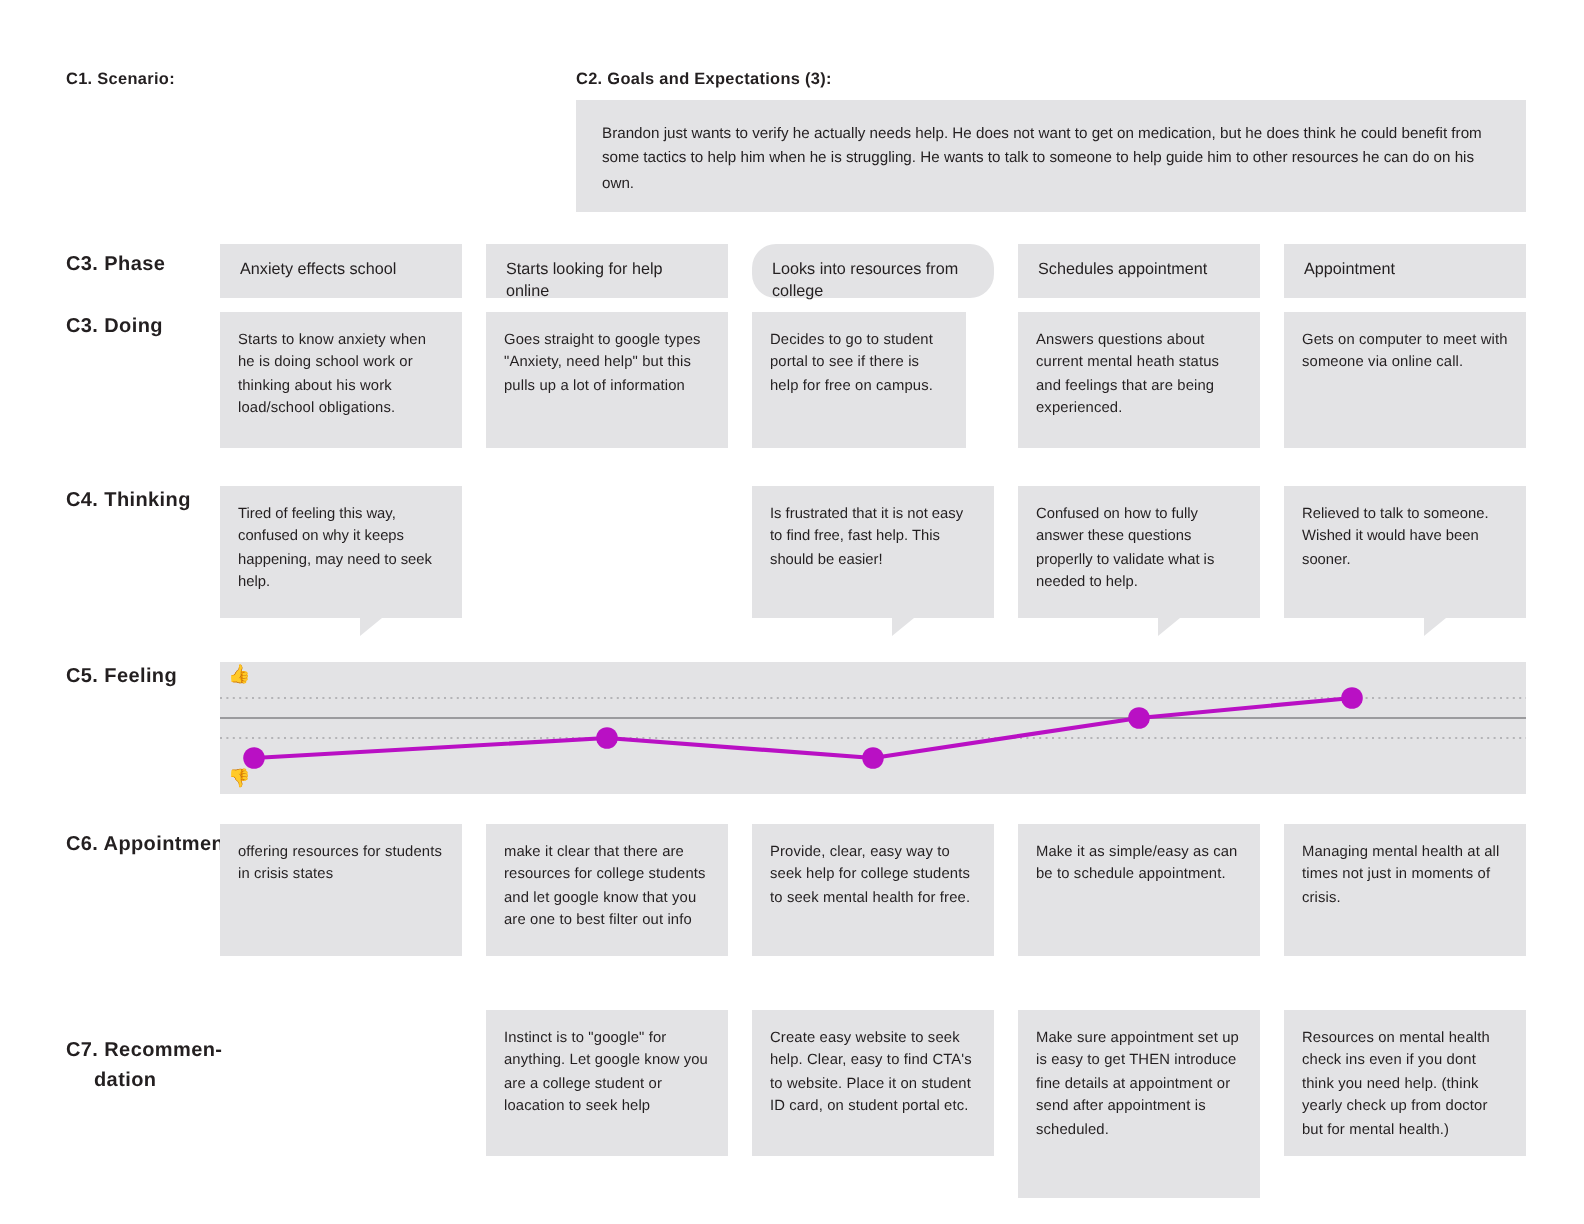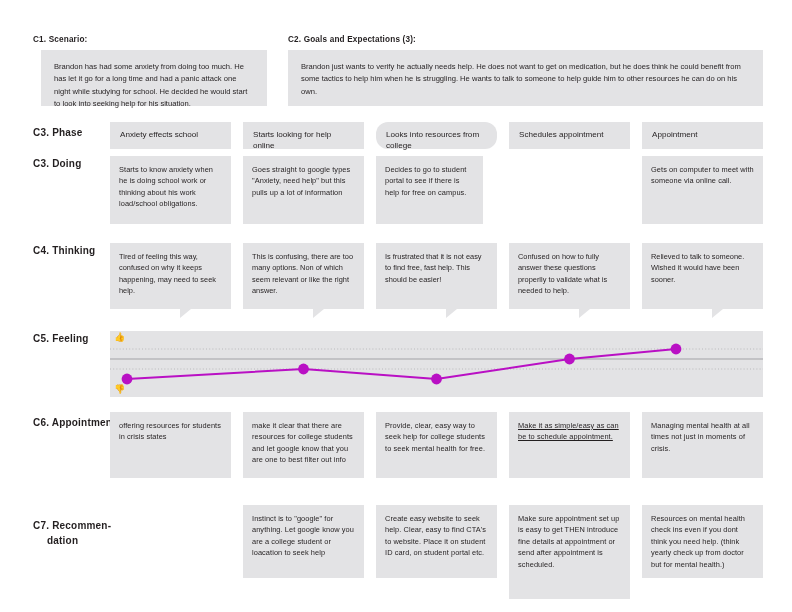--- a/index.html
+++ b/index.html
@@ -116,21 +116,20 @@
     color: #3a3a3c;
     user-select: none;
   }
 </style>
 </head>
 <body>
 
 <div id="canvas">
 
   <div class="section-label" style="left:33px; top:35px;">C1. Scenario:</div>
-  <div class="wide-block" style="left:41px; top:50px; width:226px; height:56px;">Brandon has had some anxiety from doing too much. He has let it go for a long time and had a panic attack one night while studying for school. He decided he would start to look into seeking help for his situation.</div>
 
   <div class="section-label" style="left:288px; top:35px;">C2. Goals and Expectations (3):</div>
   <div class="wide-block" style="left:288px; top:50px; width:475px; height:56px;">Brandon just wants to verify he actually needs help. He does not want to get on medication, but he does think he could benefit from some tactics to help him when he is struggling. He wants to talk to someone to help guide him to other resources he can do on his own.</div>
 
   <div class="row-label" style="left:33px; top:127px;">C3. Phase</div>
   <div class="row-label" style="left:33px; top:158px;">C3. Doing</div>
   <div class="row-label" style="left:33px; top:245px;">C4. Thinking</div>
   <div class="row-label" style="left:33px; top:333px;">C5. Feeling</div>
   <div class="row-label" style="left:33px; top:417px;">C6. Appointment</div>
   <div class="row-label two-line" style="left:33px; top:519px;">
@@ -140,28 +139,25 @@
 
   <div class="phase-cell" style="left:110px; top:122px; width:121px; height:27px;">Anxiety effects  school</div>
   <div class="phase-cell" style="left:243px; top:122px; width:121px; height:27px;">Starts looking for help online</div>
   <div class="phase-cell" style="left:376px; top:122px; width:121px; height:27px;border-radius:12px;">Looks into resources from college</div>
   <div class="phase-cell" style="left:509px; top:122px; width:121px; height:27px;">Schedules appointment</div>
   <div class="phase-cell" style="left:642px; top:122px; width:121px; height:27px;">Appointment</div>
 
   <div class="box" style="left:110px; top:156px; width:121px; height:68px;">Starts to know anxiety when he is doing school work or thinking about his work load/school obligations.</div>
   <div class="box" style="left:243px; top:156px; width:121px; height:68px;">Goes straight to google types "Anxiety, need help" but this pulls up a lot of information</div>
   <div class="box" style="left:376px; top:156px; width:107px; height:68px;">Decides to go to student portal to see if there is help for free on campus.</div>
+  <div class="box" style="left:509px; top:156px; width:121px; height:68px;">Answers questions about current mental heath status and feelings that are being experienced.</div>
   <div class="box" style="left:642px; top:156px; width:121px; height:68px;">Gets on computer to meet with someone via online call.</div>
 
   <div class="bubble" style="left:110px; top:243px; width:121px; height:66px;">
     <div class="body">Tired of feeling this way, confused on why it keeps happening, may need to seek help.</div>
-    <div class="tail"></div>
-  </div>
-  <div class="bubble" style="left:243px; top:243px; width:121px; height:66px;">
-    <div class="body">This is confusing, there are too many options. Non of which seem relevant or like the right answer.</div>
     <div class="tail"></div>
   </div>
   <div class="bubble" style="left:376px; top:243px; width:121px; height:66px;">
     <div class="body">Is frustrated that it is not easy to find free, fast help. This should be easier!</div>
     <div class="tail"></div>
   </div>
   <div class="bubble" style="left:509px; top:243px; width:121px; height:66px;">
     <div class="body">Confused on how to fully answer these questions properlly to validate what is needed to help.</div>
     <div class="tail"></div>
   </div>
@@ -182,21 +178,21 @@
         <circle cx="193.5" cy="38" r="5.4" fill="#b910c4"></circle>
         <circle cx="326.5" cy="48" r="5.4" fill="#b910c4"></circle>
         <circle cx="459.5" cy="28" r="5.4" fill="#b910c4"></circle>
         <circle cx="566" cy="18" r="5.4" fill="#b910c4"></circle>
       </svg>
   </div>
 
   <div class="box" style="left:110px; top:412px; width:121px; height:66px;">offering resources for students in crisis states</div>
   <div class="box" style="left:243px; top:412px; width:121px; height:66px;">make it clear that there are resources for college students and let google know that you are one to best filter out info</div>
   <div class="box" style="left:376px; top:412px; width:121px; height:66px;">Provide, clear, easy way to seek help for college students to seek mental health for free.</div>
-  <div class="box" style="left:509px; top:412px; width:121px; height:66px;text-decoration:underline;">Make it as simple/easy as can be to schedule appointment.</div>
+  <div class="box" style="left:509px; top:412px; width:121px; height:66px;">Make it as simple/easy as can be to schedule appointment.</div>
   <div class="box" style="left:642px; top:412px; width:121px; height:66px;">Managing mental health at all times not just in moments of crisis.</div>
 
   <div class="box" style="left:243px; top:505px; width:121px; height:73px;">Instinct is to "google" for anything. Let google know you are a college student or loacation to seek help</div>
   <div class="box" style="left:376px; top:505px; width:121px; height:73px;">Create easy website to seek help. Clear, easy to find CTA's to website. Place it on student ID card, on student portal etc.</div>
   <div class="box" style="left:509px; top:505px; width:121px; height:94px;">Make sure appointment set up is easy to get THEN introduce fine details at appointment or send after appointment is scheduled.</div>
   <div class="box" style="left:642px; top:505px; width:121px; height:73px;">Resources on mental health check ins even if you dont think you need help. (think yearly check up from doctor but for mental health.)</div>
 
 </div>
 
 </body></html>

